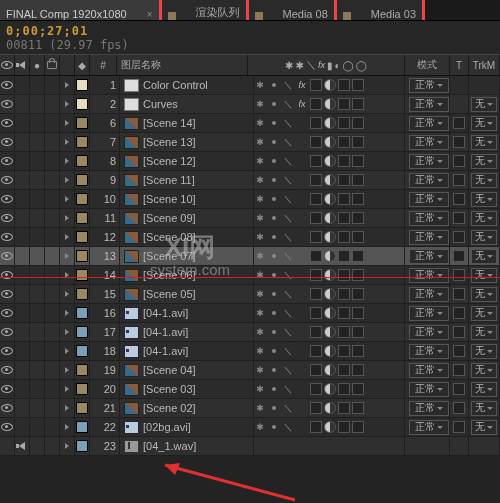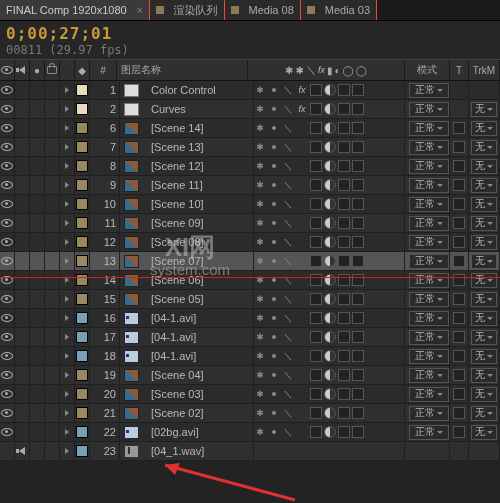--- a/index.html
+++ b/index.html
@@ -1,22 +1,22 @@
 <!DOCTYPE html>
 <html><head>
 <meta charset="utf-8">
 <style>
   html,body{margin:0;padding:0;background:#232323;font-family:"Microsoft YaHei",Arial,sans-serif;font-size:11px;color:#b8b8b8;width:500px;height:503px;overflow:hidden}
   .tabs{display:flex;background:#1a1a1a;height:20px;border-bottom:1px solid #000;align-items:stretch}
-  .tab{display:flex;align-items:center;padding:0 6px;background:#2a2a2a;color:#aaa;font-size:11px;border-right:1px solid #ef4444;gap:10px;white-space:nowrap}
+  .tab{display:flex;align-items:flex-end;padding:0 6px;background:#2a2a2a;color:#aaa;font-size:11px;border-right:3px solid #ef4444;gap:20px;white-space:nowrap}
   .tab.active{background:#3a3a3a;color:#ccc}
   .tab .x{color:#888;font-size:10px}
   .tab .sq{width:8px;height:8px;background:#8a7a5a}
   .timecode{padding:3px 6px 2px 6px;background:#262626}
-  .tc-main{color:#c99a3a;font-family:monospace;font-size:16px;font-weight:bold;letter-spacing:1px}
+  .tc-main{color:#c99a3a;font-family:monospace;font-size:12px;font-weight:bold;letter-spacing:1px}
   .tc-sub{color:#777;font-size:12px;font-family:monospace}
   .colhdr{display:flex;align-items:center;background:#303030;border-top:1px solid #444;border-bottom:1px solid #111;height:20px}
   .colhdr>div{border-right:1px solid #1a1a1a;height:100%;display:flex;align-items:center;justify-content:center;font-size:10px;color:#aaa}
   .hdr-icons{display:flex;align-items:center;gap:3px;padding:0 3px}
   .eye-col{width:14px}
   .spk-col{width:14px}
   .lock-col{width:14px}
   .blank-col{width:14px}
   .label-col{width:14px}
   .num-col{width:26px;text-align:right}
@@ -28,21 +28,21 @@
   .rows{}
   .row{display:flex;align-items:center;height:18px;border-bottom:1px solid #1f1f1f;background:#2b2b2b}
   .row.alt{background:#2f2f2f}
   .row.sel{background:#555}
   .row .c{height:100%;display:flex;align-items:center;border-right:1px solid #1f1f1f;font-size:11px}
   .row .num{width:26px;justify-content:flex-end;padding-right:3px;color:#bbb}
   .row .label{width:14px;justify-content:center}
   .labelbox{width:10px;height:10px;border:1px solid #000}
   .row .iconcell{width:14px;justify-content:center;color:#999}
   .tw{width:0;height:0;border-left:4px solid #888;border-top:3px solid transparent;border-bottom:3px solid transparent}
-  .row .name{flex:1;min-width:120px;padding-left:4px;gap:12px}
+  .row .name{flex:1;min-width:120px;padding-left:4px;gap:4px}
   .layer-ico{width:13px;height:11px;display:inline-block}
   .ico-solid{background:#ddd;border:1px solid #777}
   .ico-comp{background:linear-gradient(45deg,#3a6a8a 0 50%,#8a5a3a 50% 100%);border:1px solid #222}
   .ico-img{background:#bcd;border:1px solid #224;position:relative}
   .ico-img:after{content:"";position:absolute;left:1px;top:3px;width:3px;height:3px;background:#336}
   .ico-audio{background:#999;border:1px solid #333;position:relative}
   .ico-audio:after{content:"";position:absolute;left:3px;top:1px;width:2px;height:7px;background:#333}
   .row .switches{width:150px;gap:2px;font-size:9px;color:#888}
   .sw{width:12px;height:12px;display:inline-flex;align-items:center;justify-content:center}
   .sw.box{border:1px solid #555;background:#222;width:10px;height:10px}

